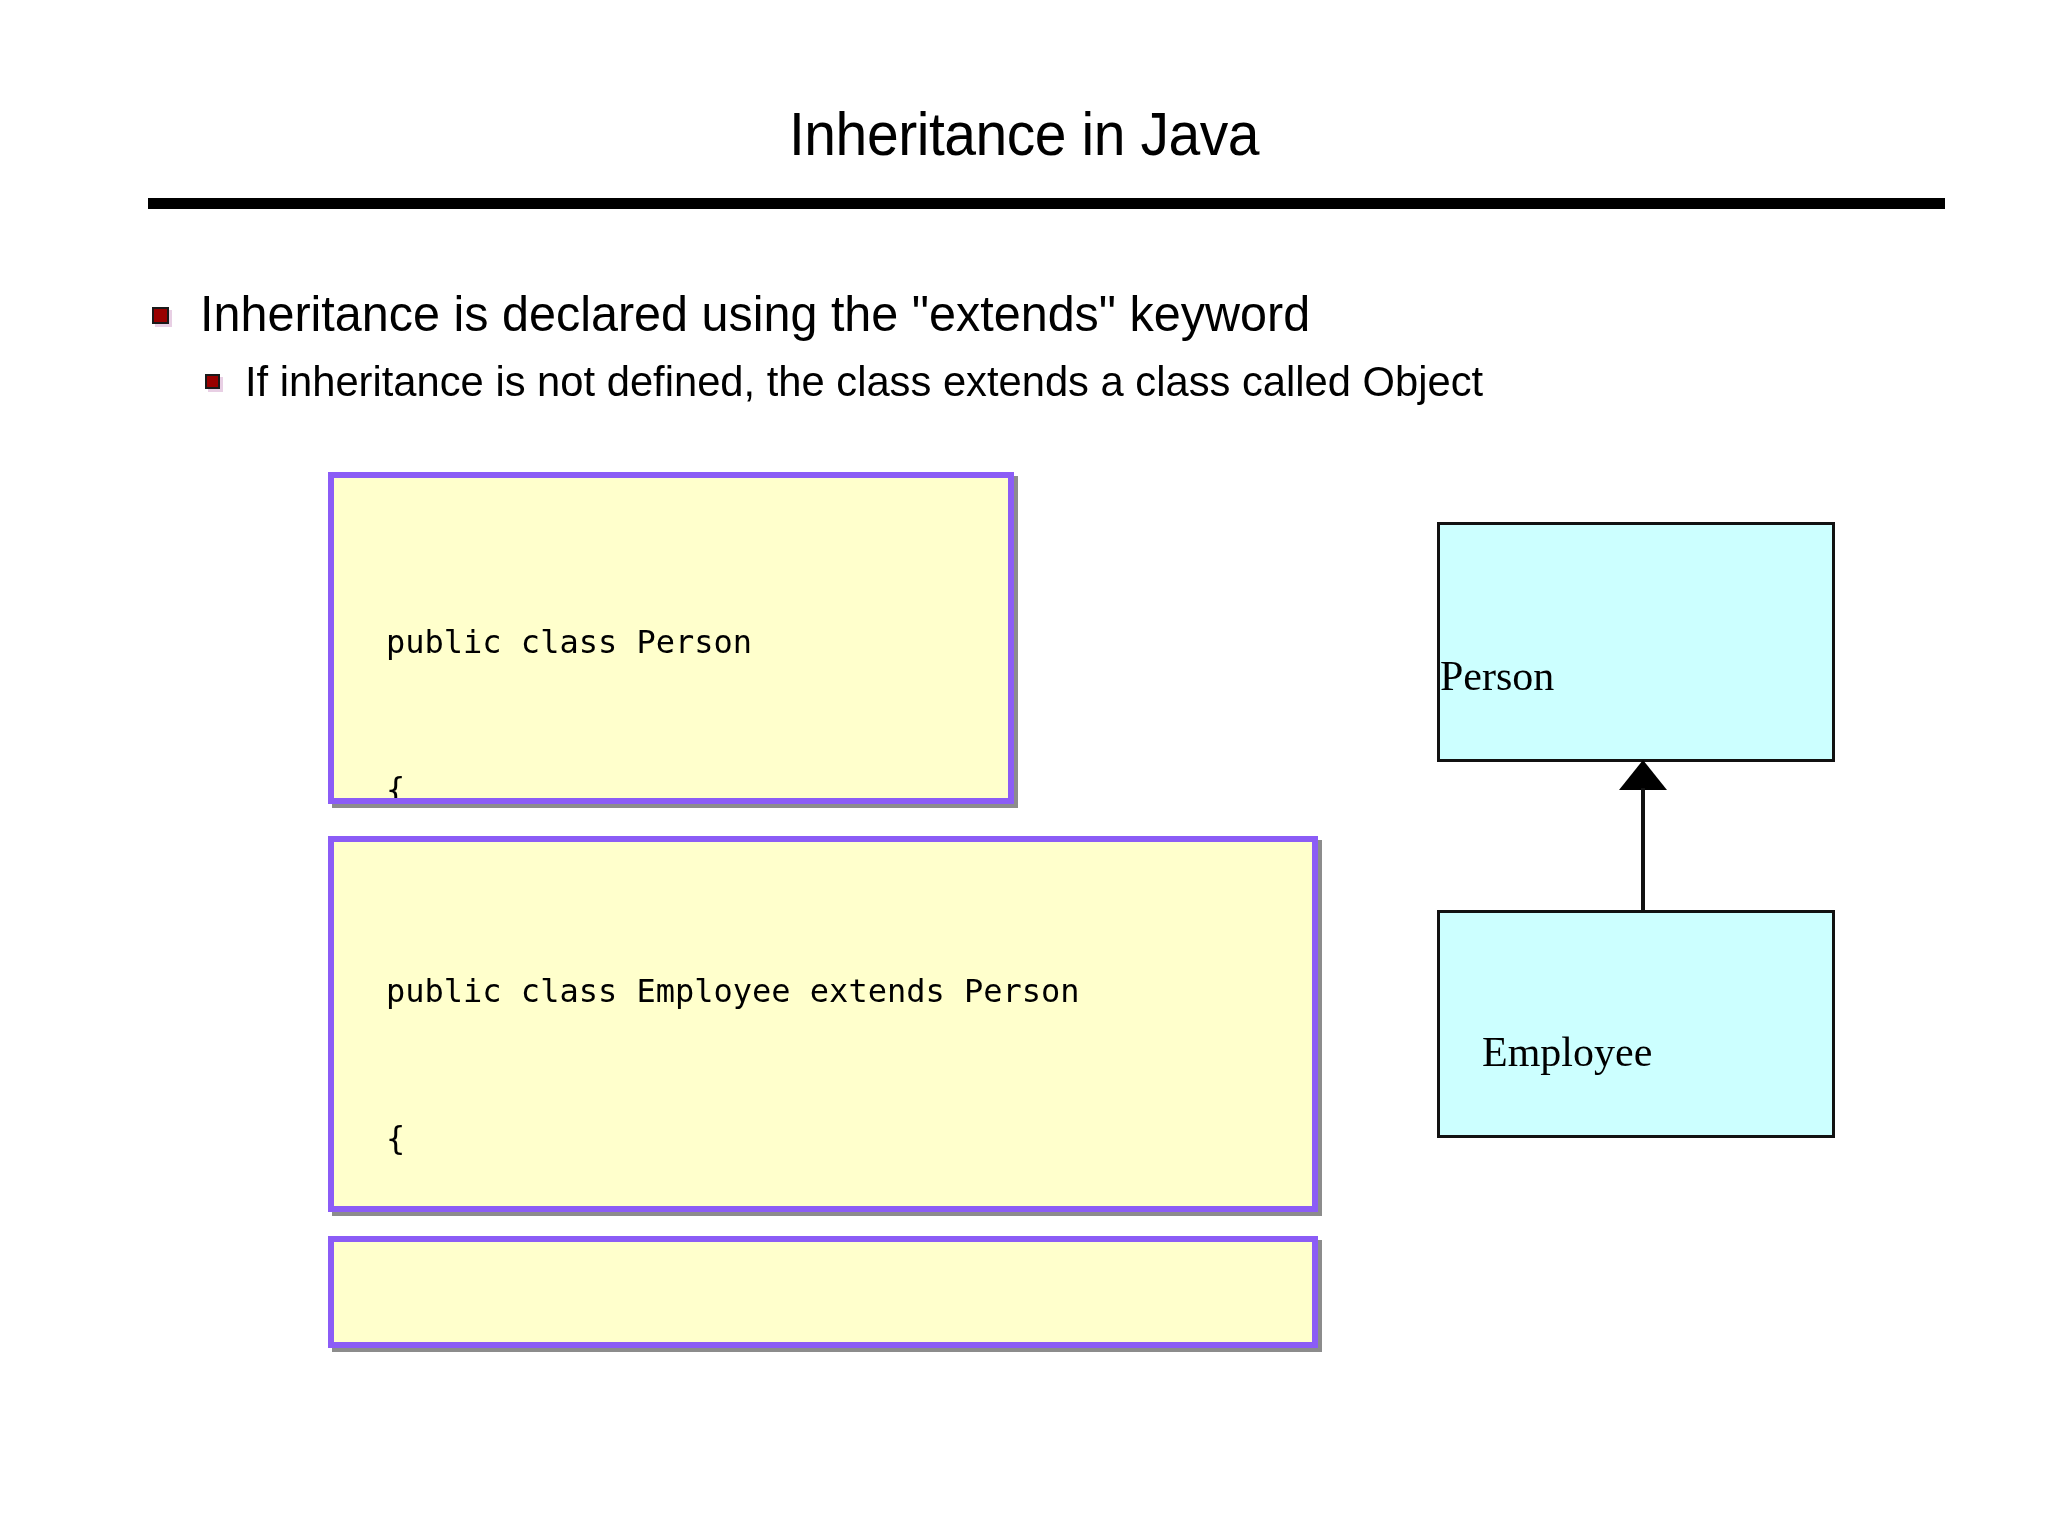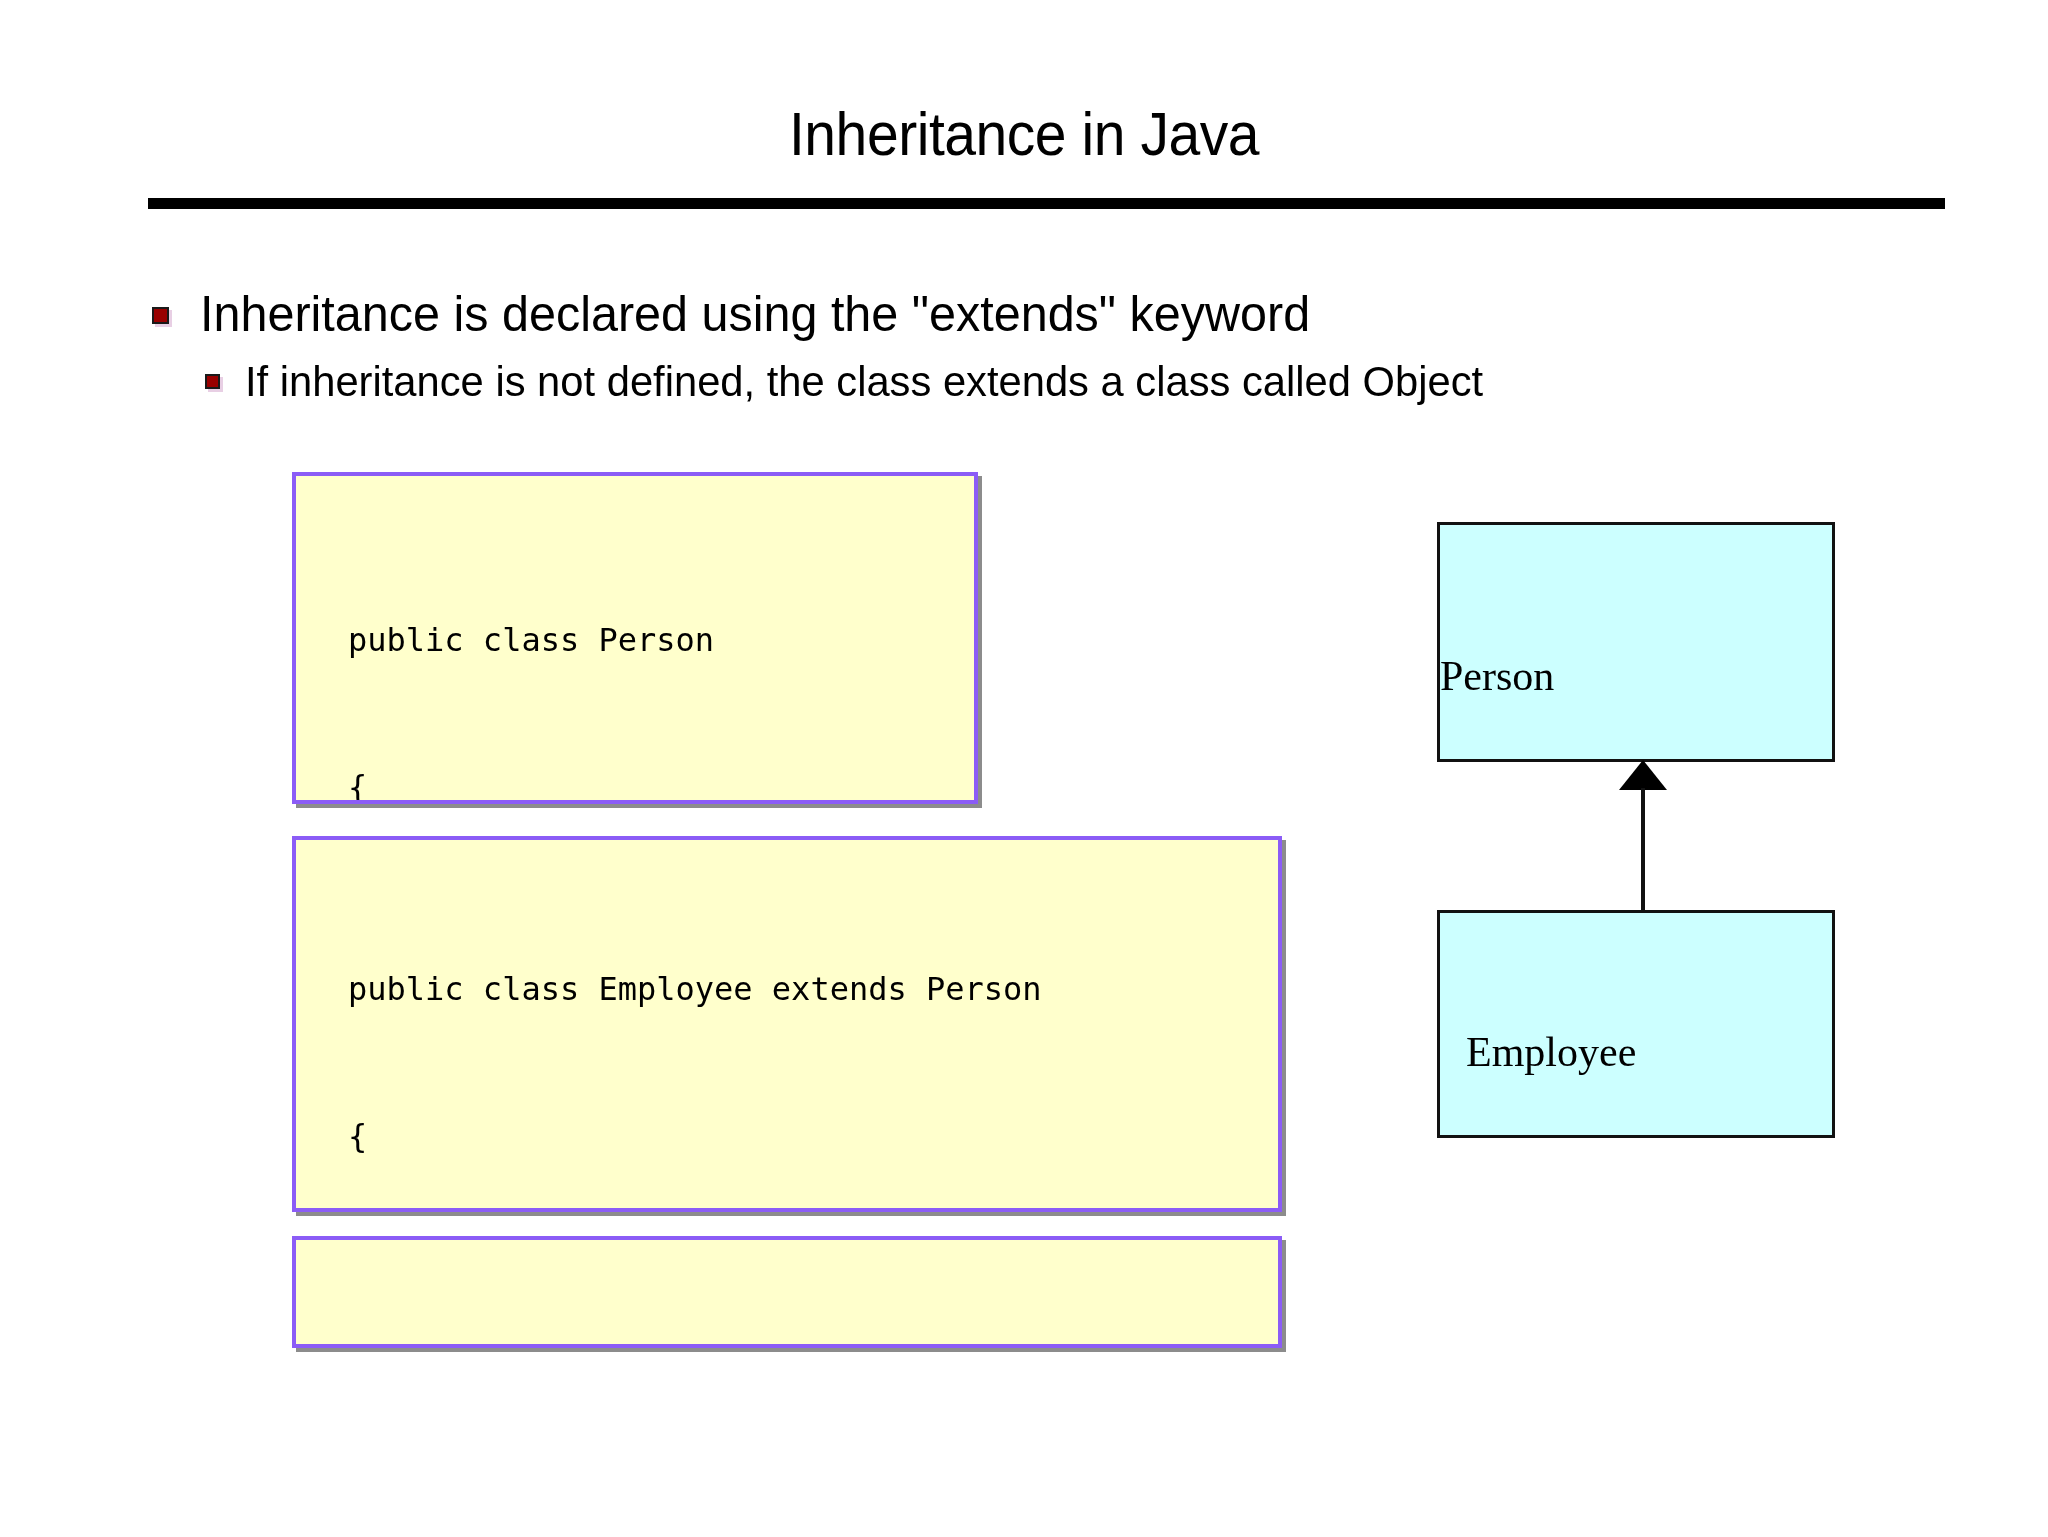--- a/index.html
+++ b/index.html
@@ -103,29 +103,30 @@
     color: #000000;
     white-space: pre;
     transform: scaleX(0.97);
     transform-origin: left top;
   }
 
   
   .code-box {
     position: absolute;
     background: #ffffcc;
-    border: 4px solid #8b5cf6;
+    border: 6px solid #8b5cf6;
     box-shadow: 4px 4px 0 0 rgba(0,0,0,0.45);
     box-sizing: border-box;
     font-family: "DejaVu Sans Mono", "Liberation Mono", monospace;
     font-size: 32px;
     line-height: 49px;
     color: #000000;
     white-space: pre;
     overflow: hidden;
+    margin-left: 36px;
   }
   .code-box .code-line {
     display: block;
     white-space: pre;
   }
 
   #code-box-person {
     left: 292px;
     top: 472px;
     width: 686px;
@@ -171,21 +172,21 @@
   }
   #uml-person .uml-name { }
 
   #uml-employee {
     left: 1437px;
     top: 910px;
     width: 398px;
     height: 228px;
     padding: 14px 0 0 0;
   }
-  #uml-employee .uml-name { padding-left: 26px; }
+  #uml-employee .uml-name { padding-left: 42px; }
 
   
   #inheritance-arrow {
     position: absolute;
     left: 1590px;
     top: 760px;
     width: 110px;
     height: 155px;
   }
   #inheritance-arrow .arrow-shaft {

